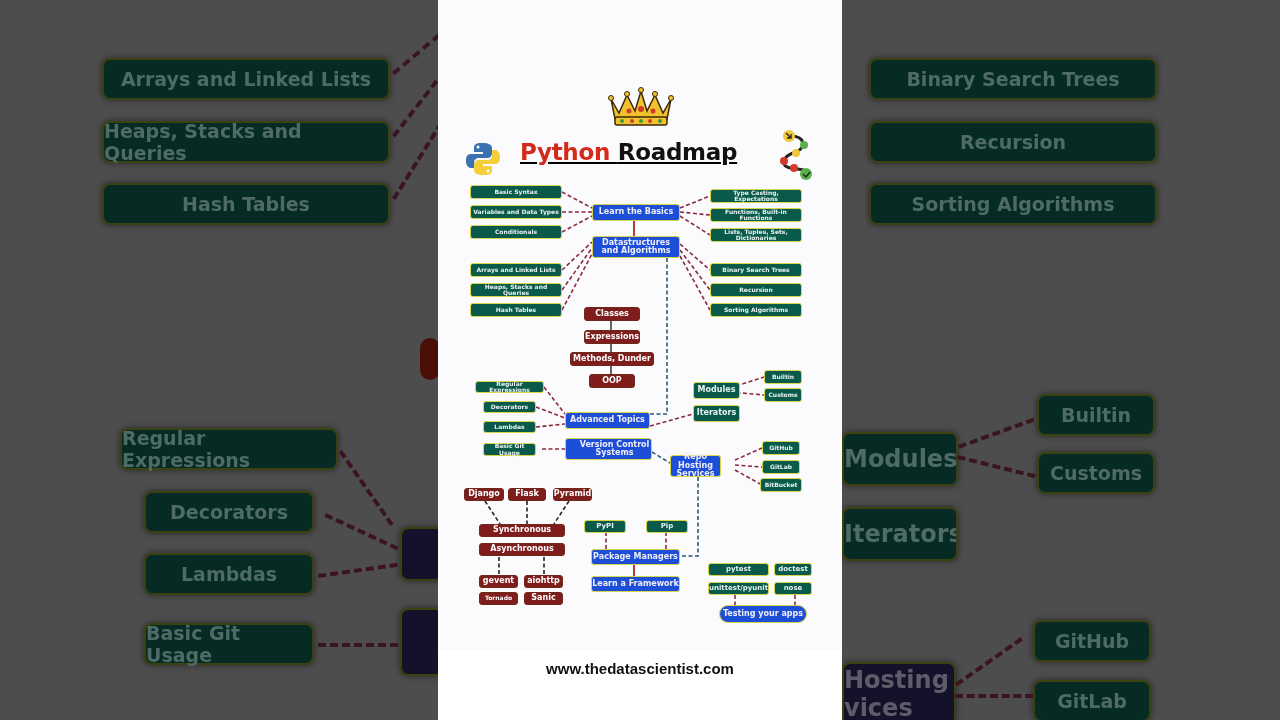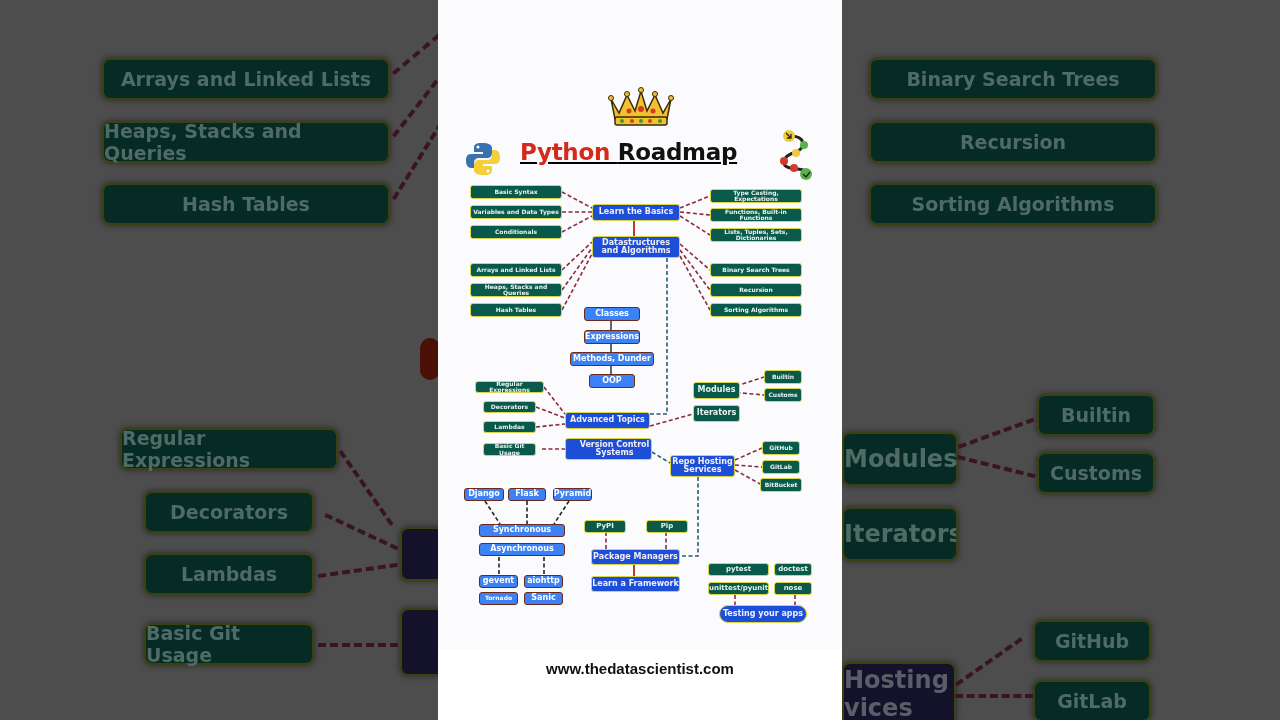--- a/index.html
+++ b/index.html
@@ -8,21 +8,21 @@
   .bgbox{position:absolute;background:#062a24;border:2px solid #3b4210;border-radius:8px;color:#4f6b66;font-weight:bold;font-size:19px;display:flex;align-items:center;justify-content:center;box-shadow:0 0 6px rgba(0,0,0,.5);}
   .bgbox.dark{background:#14122a;color:#5d5d6a;}
   .bgred{position:absolute;background:#4a1008;border-radius:10px;}
   .bgline{position:absolute;height:0;border-top:4px dashed #3a1520;transform-origin:0 0;}
   .panel{position:absolute;left:438px;top:0;width:404px;height:720px;background:#ffffff;}
   .canvas{position:absolute;left:0;top:0;width:404px;height:650px;background:#fbfbfd;}
   svg.links{position:absolute;left:0;top:0;width:404px;height:650px;}
   .node{position:absolute;display:flex;align-items:center;justify-content:center;text-align:center;border-radius:3px;font-weight:bold;line-height:1.05;box-sizing:border-box;}
   .g{background:#0a5a4c;color:#e7f3ef;border:1.5px solid #d9d54a;font-size:6px;}
   .n{background:#1d4ed8;color:#f0eef8;border:1.5px solid #d9d54a;font-size:8px;}
-  .r{background:#3b82f6;color:#fff;border:1.5px solid #6d2a1c;font-size:8px;}
+  .r{background:#7f1d1d;color:#fff;border:1.5px solid #6d2a1c;font-size:8px;}
   .g.big{font-size:8px;}
   .title{position:absolute;left:82px;top:139px;font-size:23px;font-weight:bold;letter-spacing:-0.3px;text-decoration:underline;}
   .title .p{color:#d42a1c;}
   .title .rm{color:#111;}
   .footer{position:absolute;left:0;top:660px;width:404px;text-align:center;font-size:15px;font-weight:bold;color:#111;font-family:"Liberation Sans",sans-serif;}
 </style>
 </head>
 <body>
 
 <div class="bg-layer">
@@ -202,21 +202,21 @@
     <div class="node g" style="left:45px;top:421px;width:53px;height:12px;">Lambdas</div>
     <div class="node n" style="left:127px;top:412px;width:85px;height:17px;">Advanced Topics</div>
     <div class="node g big" style="left:255px;top:382px;width:47px;height:17px;">Modules</div>
     <div class="node g big" style="left:255px;top:405px;width:47px;height:17px;">Iterators</div>
     <div class="node g" style="left:326px;top:370px;width:38px;height:14px;">Builtin</div>
     <div class="node g" style="left:326px;top:388px;width:38px;height:14px;">Customs</div>
 
     <div class="node g" style="left:45px;top:443px;width:53px;height:13px;">Basic Git Usage</div>
     <div class="node n" style="left:127px;top:438px;width:87px;height:22px;padding-left:12px;">Version Control Systems</div>
 
-    <div class="node n" style="left:232px;top:455px;width:65px;height:22px;">Repo Hosting Services</div>
+    <div class="node n" style="left:232px;top:455px;width:51px;height:22px;">Repo Hosting Services</div>
     <div class="node g" style="left:324px;top:441px;width:38px;height:14px;">GitHub</div>
     <div class="node g" style="left:324px;top:460px;width:38px;height:14px;">GitLab</div>
     <div class="node g" style="left:322px;top:478px;width:42px;height:14px;">BitBucket</div>
 
     <div class="node r" style="left:26px;top:488px;width:40px;height:13px;">Django</div>
     <div class="node r" style="left:70px;top:488px;width:38px;height:13px;">Flask</div>
     <div class="node r" style="left:115px;top:488px;width:39px;height:13px;">Pyramid</div>
     <div class="node r" style="left:41px;top:524px;width:86px;height:13px;">Synchronous</div>
     <div class="node r" style="left:41px;top:543px;width:86px;height:13px;">Asynchronous</div>
     <div class="node r" style="left:41px;top:575px;width:39px;height:13px;">gevent</div>

